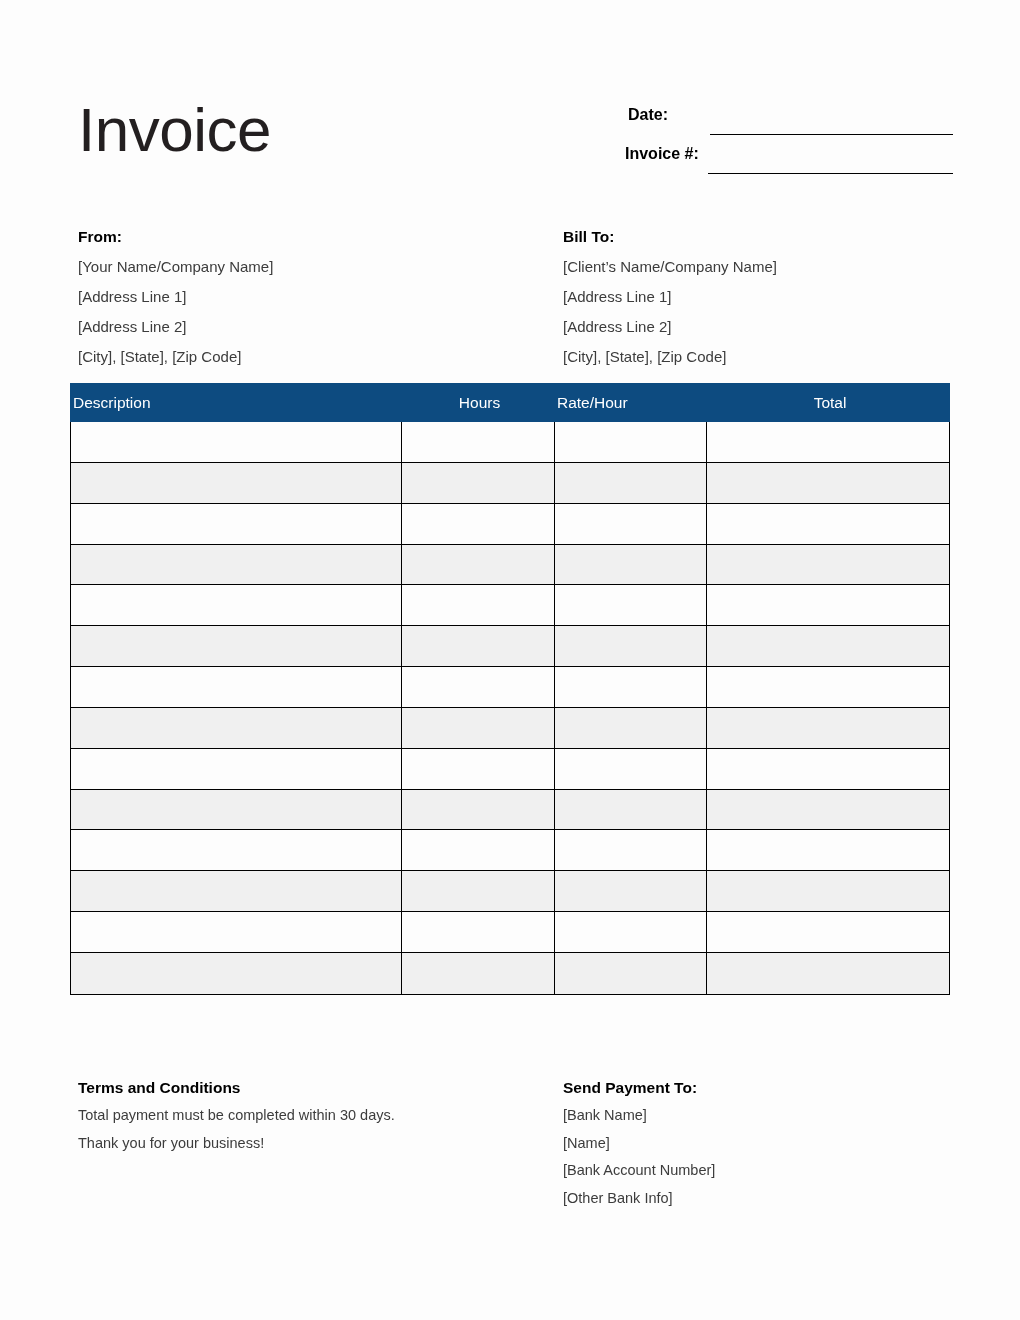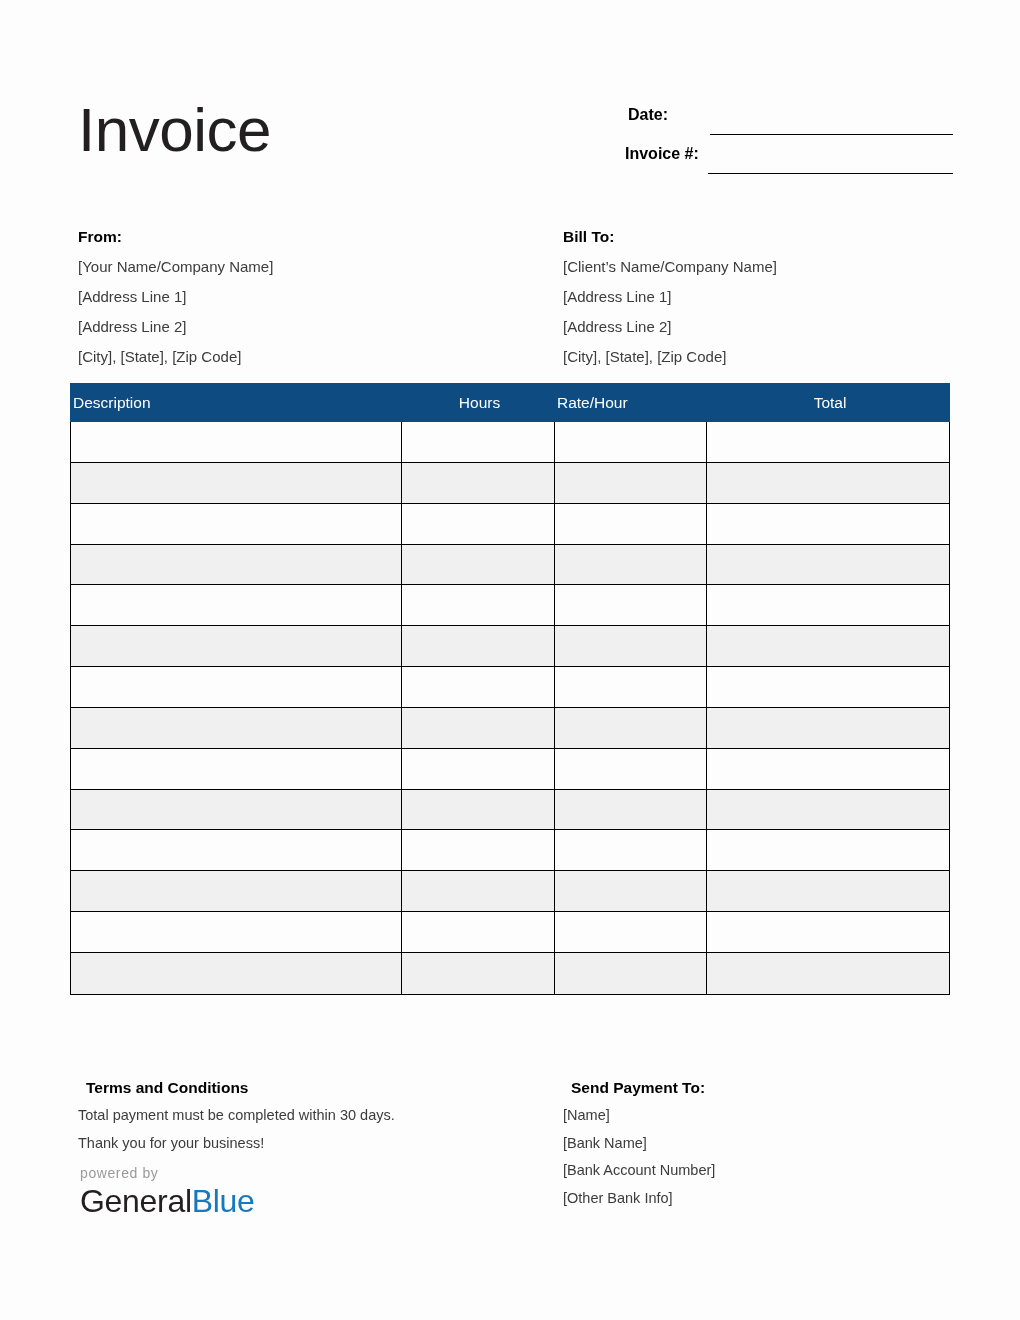--- a/index.html
+++ b/index.html
@@ -157,21 +157,20 @@
     top: 1074px;
     width: 430px;
   }
   .footer-col.terms { left: 78px; }
   .footer-col.payto { left: 563px; }
   .footer-title {
     font-size: 15.5px;
     font-weight: 700;
     color: #000000;
     line-height: 28px;
-    margin-left: 8px;
   }
   .footer-line {
     font-size: 14.5px;
     color: #3c3c3c;
     line-height: 27.5px;
   }
 
   
   .logo {
     position: absolute;
@@ -327,26 +326,20 @@
   </div>
 
   <div class="footer-col terms">
     <div class="footer-title">Terms and Conditions</div>
     <div class="footer-line">Total payment must be completed within 30 days.</div>
     <div class="footer-line">Thank you for your business!</div>
   </div>
 
   <div class="footer-col payto">
     <div class="footer-title">Send Payment To:</div>
+    <div class="footer-line">[Bank Name]</div>
     <div class="footer-line">[Name]</div>
-    <div class="footer-line">[Bank Name]</div>
     <div class="footer-line">[Bank Account Number]</div>
     <div class="footer-line">[Other Bank Info]</div>
   </div>
 
-  <div class="logo">
-    <div class="logo-powered">powered by</div>
-    <div class="logo-wordmark">
-      <span class="logo-general">General</span><span class="logo-blue">Blue</span>
-    </div>
-  </div>
 
 </div>
 
 </body></html>

